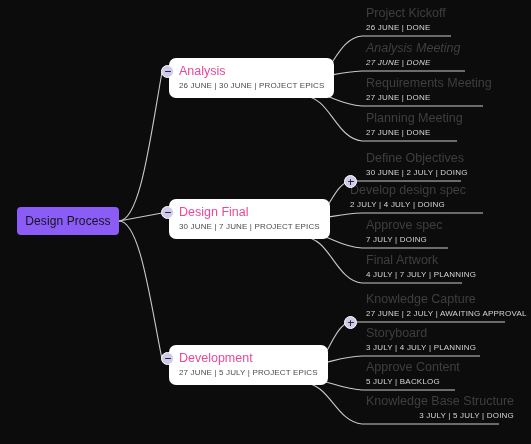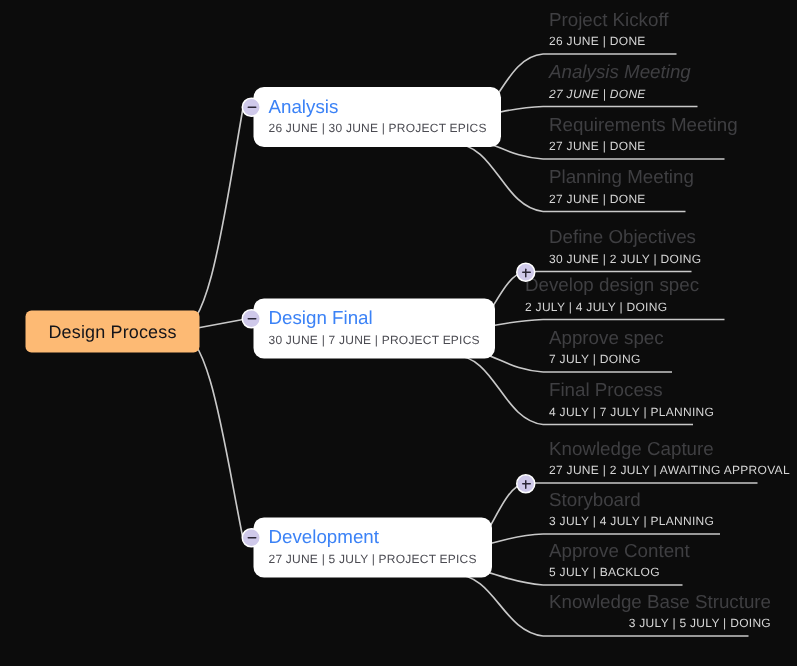--- a/index.html
+++ b/index.html
@@ -17,41 +17,41 @@
   svg.edges {
     position: absolute; inset: 0;
     width: 531px; height: 444px;
     pointer-events: none;
   }
 
   
   .root-node {
     position: absolute;
     left: 17px; top: 207px;
-    width: 116px; height: 28px;
-    background: #fdba74;
+    width: 102px; height: 28px;
+    background: #8b5cf6;
     border-radius: 4px;
     display: flex; align-items: center; justify-content: center;
     color: #15151a;
     font-size: 12px;
     letter-spacing: .1px;
     z-index: 4;
   }
 
   
   .branch-node {
     position: absolute;
     background: #ffffff;
     border-radius: 7px;
     padding: 6px 10px 7px 10px;
     z-index: 4;
     min-width: 134px;
   }
   .branch-title {
-    color: #3b82f6;
+    color: #ec4899;
     font-size: 12.5px;
     line-height: 15px;
     white-space: nowrap;
   }
   .branch-meta {
     color: #4b4b52;
     font-size: 8px;
     line-height: 11px;
     letter-spacing: .15px;
     white-space: nowrap;
@@ -193,21 +193,21 @@
 
   <div class="leaf" style="left:350px; top:183px;">
     <div class="leaf-title">Develop design spec</div>
     <div class="leaf-meta">2 JULY | 4 JULY | DOING</div>
   </div>
   <div class="leaf" style="left:366px; top:218px;">
     <div class="leaf-title">Approve spec</div>
     <div class="leaf-meta">7 JULY | DOING</div>
   </div>
   <div class="leaf" style="left:366px; top:253px;">
-    <div class="leaf-title">Final Process</div>
+    <div class="leaf-title">Final Artwork</div>
     <div class="leaf-meta">4 JULY | 7 JULY | PLANNING</div>
   </div>
 
   <div class="branch-node" style="left:169px; top:345px;">
     <div class="branch-title">Development</div>
     <div class="branch-meta">27 JUNE | 5 JULY | PROJECT EPICS</div>
   </div>
   <div class="node-toggle" style="left:161px; top:352px;">
     <span class="bar-h"></span>
   </div>

